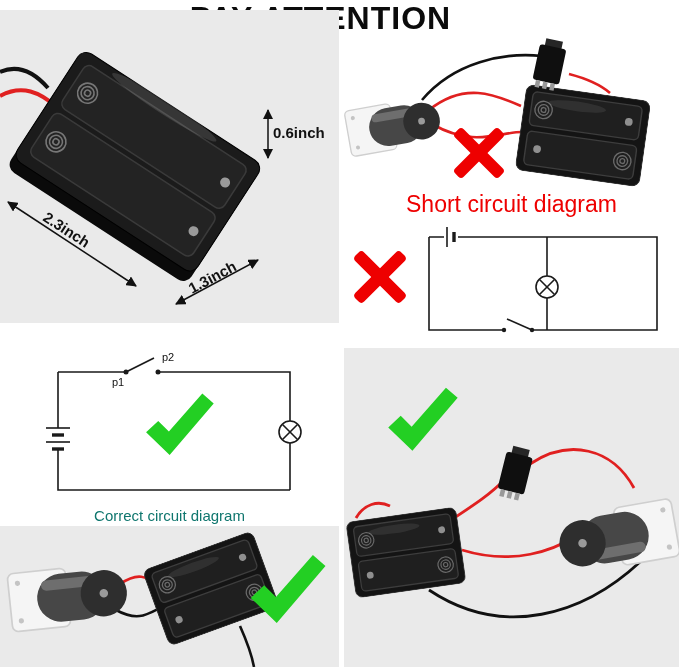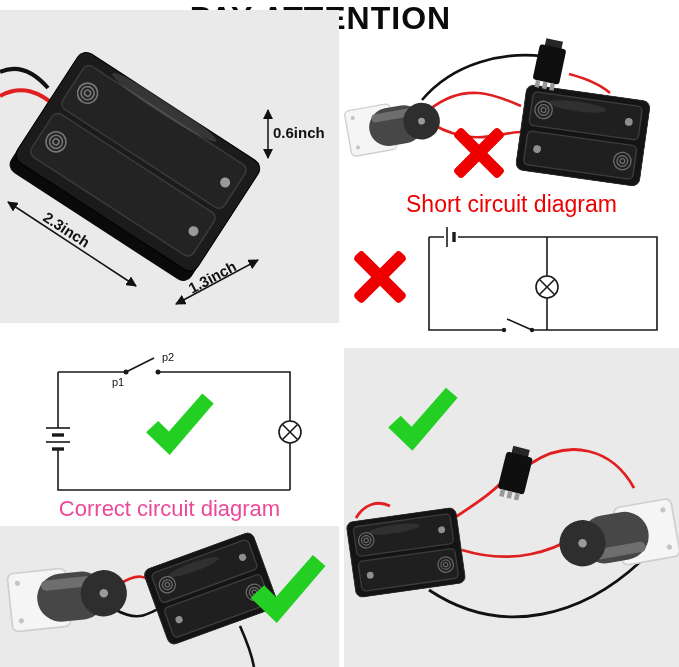--- a/index.html
+++ b/index.html
@@ -6,21 +6,21 @@
   html,body { width:679px; height:667px; background:#ffffff; font-family:"Liberation Sans", sans-serif; }
   .page { position:relative; width:679px; height:667px; overflow:hidden; background:#ffffff; }
   .title { position:absolute; top:0px; left:0; width:100%; text-align:center;
            font-size:32px; font-weight:800; letter-spacing:1px; color:#0b0b0b; padding-right:38px; }
   .panel { position:absolute; }
   .gray  { background:#eaeaea; }
   .fillsvg { position:absolute; left:0; top:0; }
   .mark { position:absolute; }
   .caption { position:absolute; left:0; width:100%; text-align:center; font-weight:normal; white-space:nowrap; }
   .caption.red   { color:#ee0000; font-size:23px; top:155px; }
-  .caption.green { color:#ec4899; font-size:22px; top:148px; }
+  .caption.green { color:#0f766e; font-size:15px; top:159px; }
   .dimtext { font-size:15px; font-weight:700; fill:#111; }
   .ptext   { font-size:11px; fill:#111; }
 </style>
 </head>
 <body>
 
 <div class="page">
 
   <svg width="0" height="0" style="position:absolute" aria-hidden="true">
     <defs>

